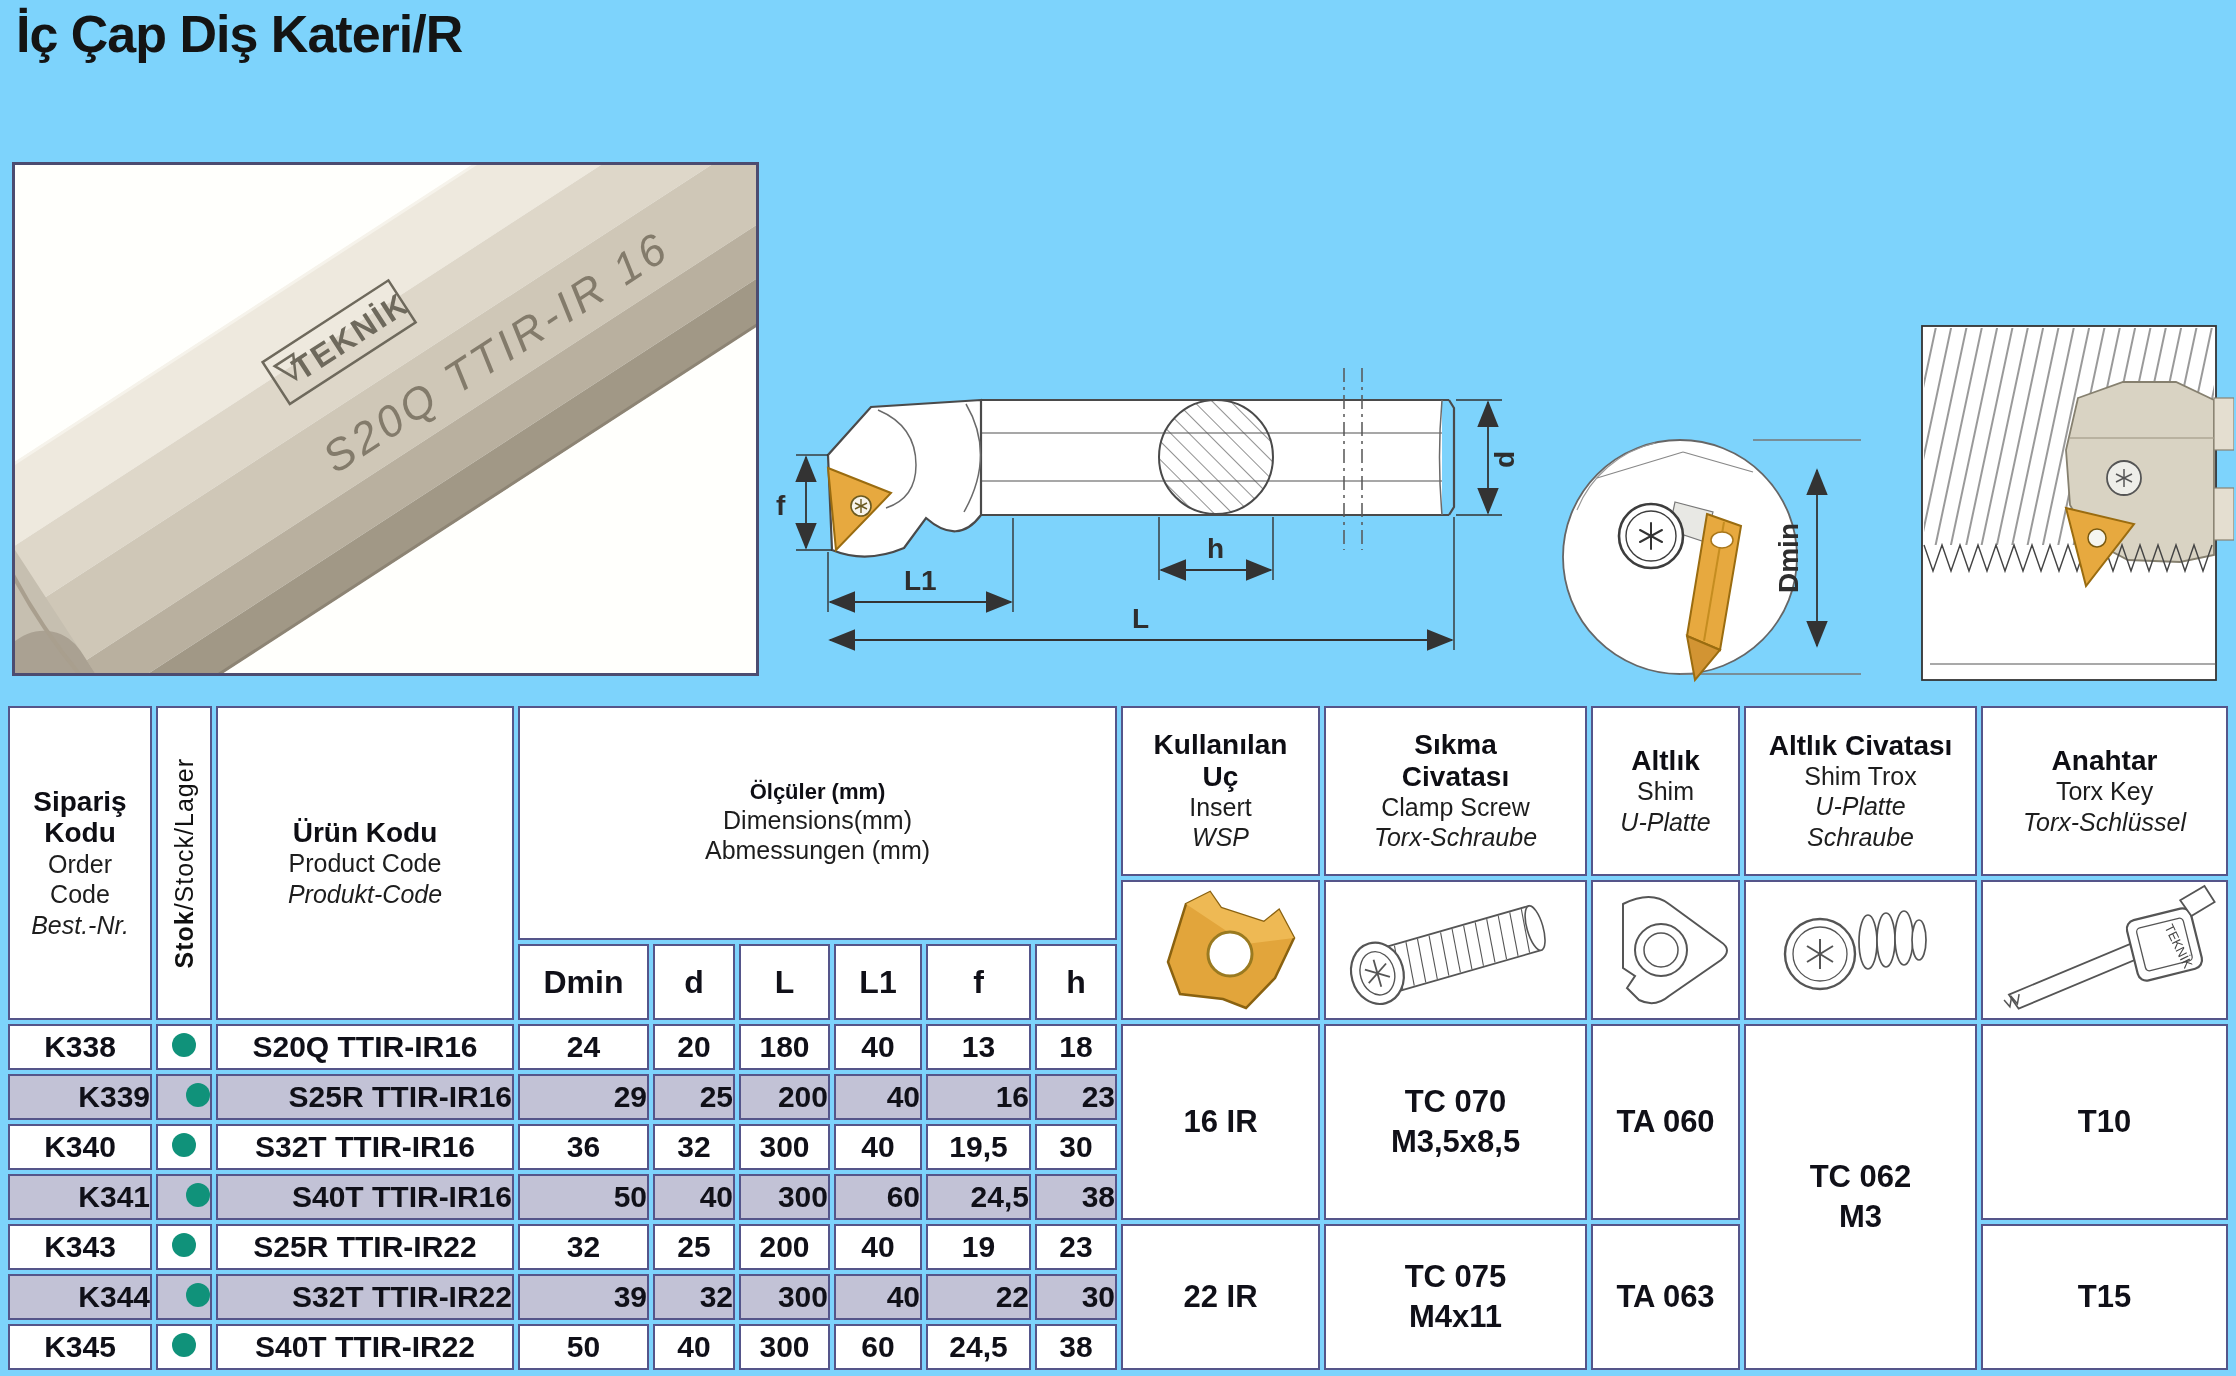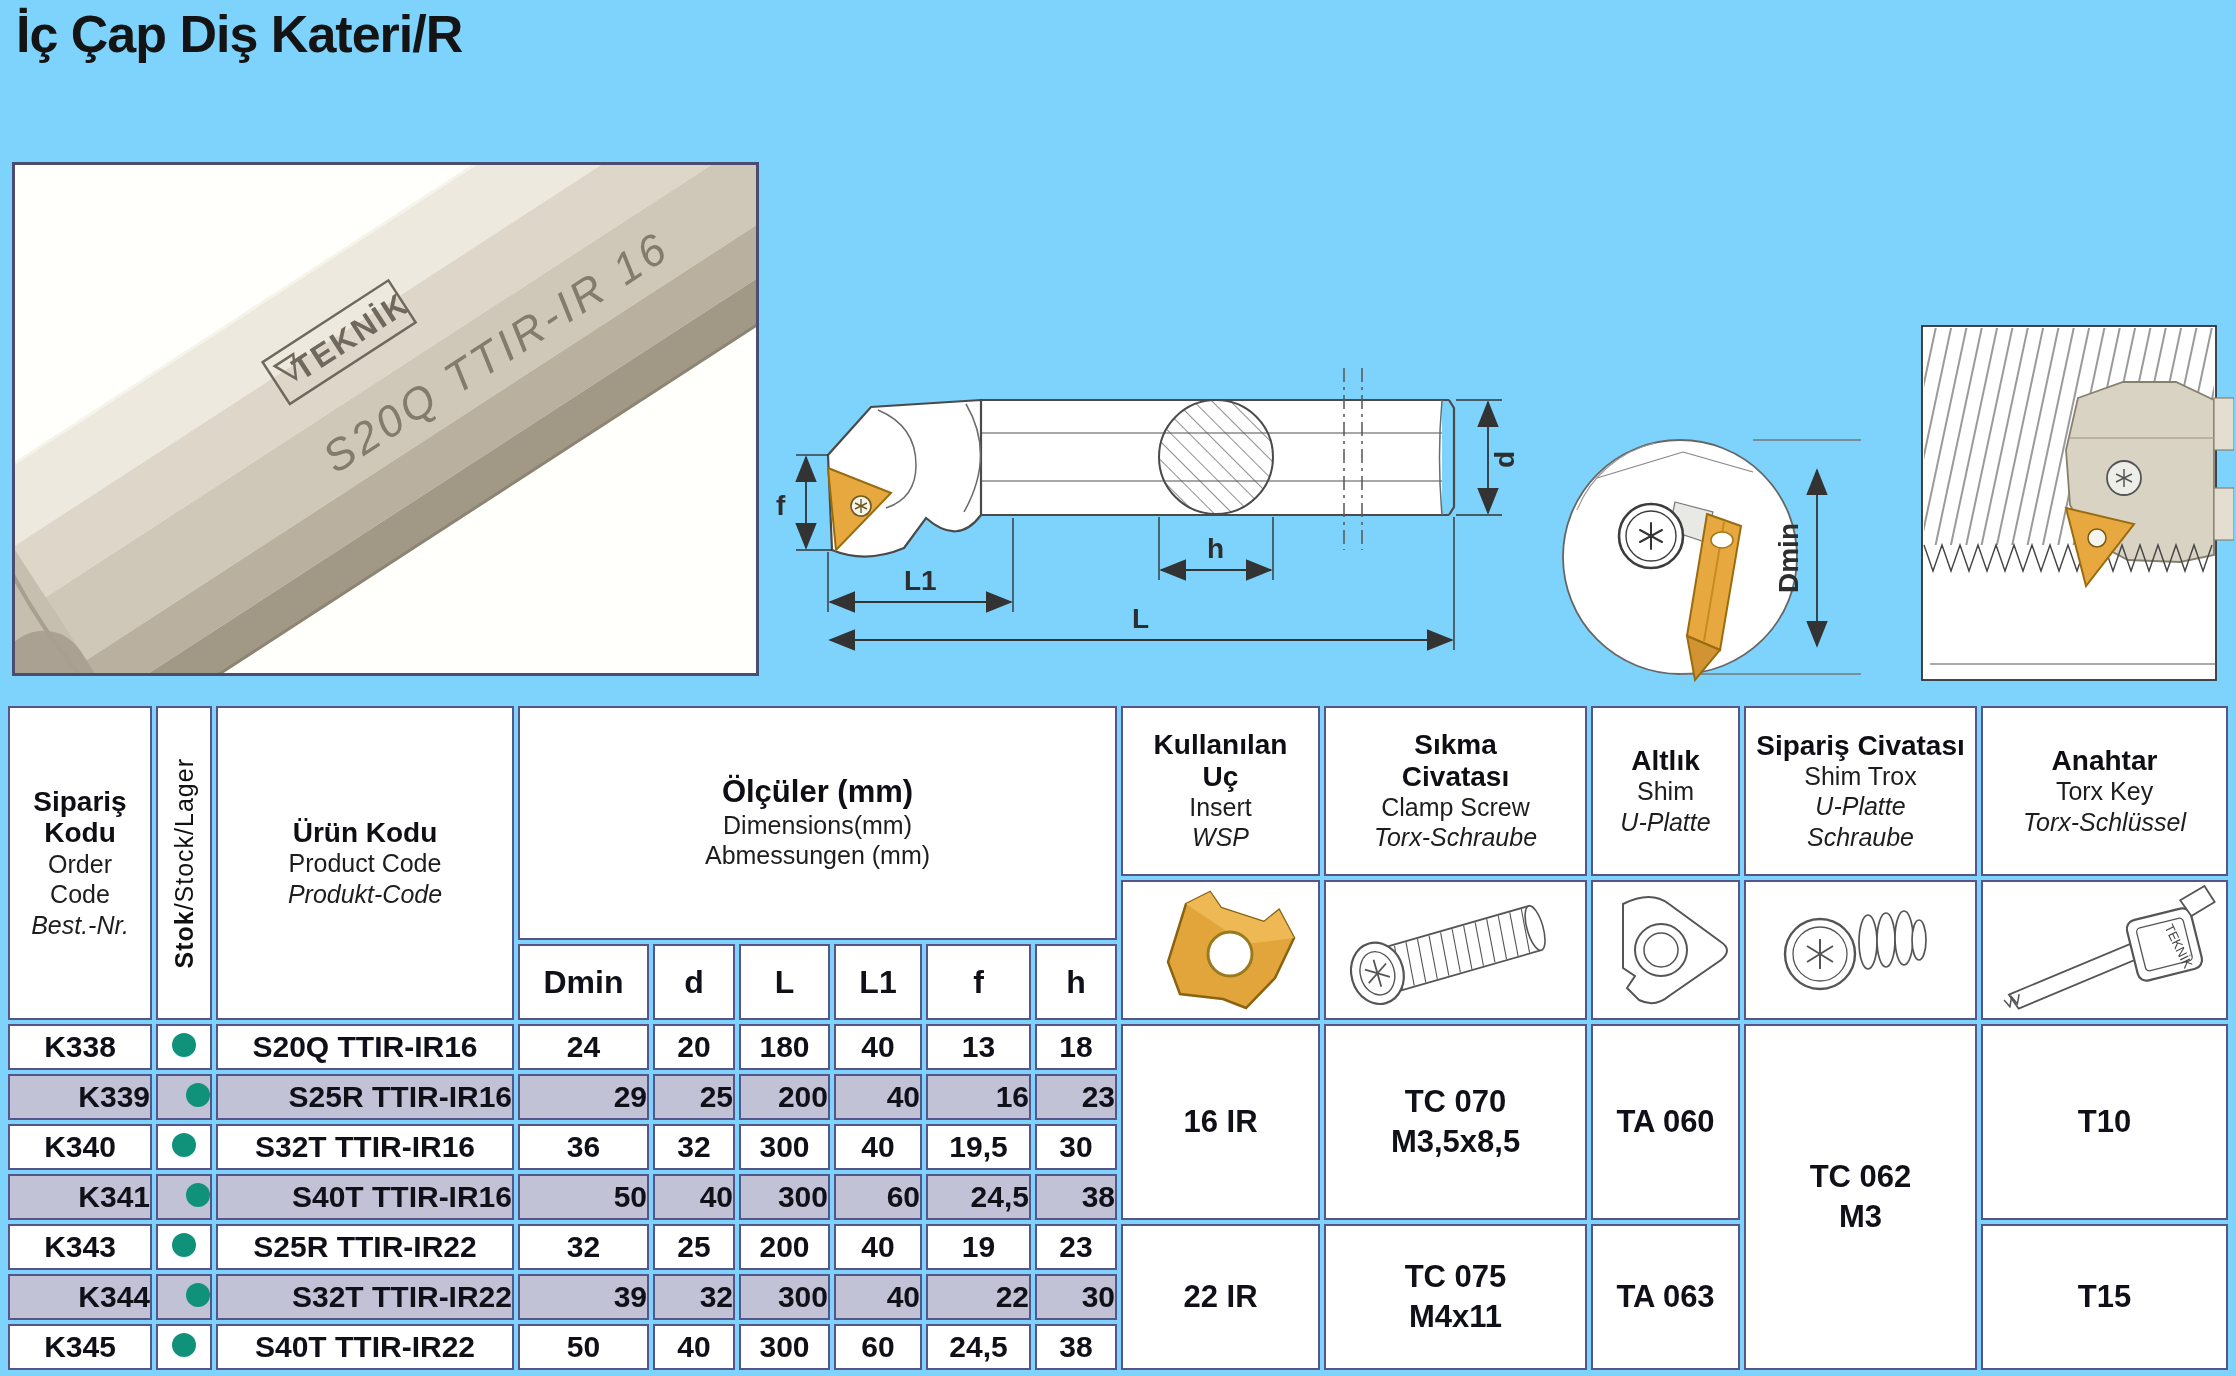--- a/index.html
+++ b/index.html
@@ -12,21 +12,21 @@
   .photo-frame{position:absolute;left:12px;top:162px;width:747px;height:514px;border:3px solid #4c4c70;background:#fff;box-sizing:border-box;overflow:hidden;}
 
   .drawings{position:absolute;left:760px;top:200px;width:1476px;height:502px;}
   .dwg{position:absolute;}
 
   table.spec{position:absolute;left:4px;top:702px;width:2228px;border-collapse:separate;border-spacing:4px;table-layout:fixed;}
   table.spec td{border:2px solid #55558a;box-sizing:border-box;text-align:center;vertical-align:middle;padding:0;background:#fff;color:#101018;overflow:hidden;}
   tr.h1{height:170px;} tr.h2{height:60px;} tr.h3{height:76px;} tr.dr{height:46px;}
   .preline{white-space:pre-line;}
   .tr-line{font-weight:bold;font-size:28px;line-height:1.12;color:#0e0e14;}
-  .tr-big{font-weight:bold;font-size:31px;line-height:1.1;color:#0e0e14;}
+  .tr-big{font-weight:bold;font-size:22px;line-height:1.1;color:#0e0e14;}
   .en-line{font-size:25px;line-height:1.22;color:#1d1d1d;}
   .de-line{font-size:25px;font-style:italic;line-height:1.22;color:#1d1d1d;}
   td.subhead{background:#c2c2d6;color:#e23237;font-weight:bold;font-size:32px;}
   td.data{font-weight:bold;font-size:30px;}
   tr.alt td.data{background:#c2c2d6;text-align:right;}
   td.merge{background:#c2c2d6;font-weight:bold;font-size:31px;line-height:1.3;}
   .dot{display:inline-block;width:24px;height:24px;border-radius:50%;background:#10927a;}
   .vert{writing-mode:vertical-rl;transform:rotate(180deg);font-size:25px;letter-spacing:1px;margin:0 auto;color:#111;}
   .vert b{font-weight:bold;}
   td.imgcell svg{display:block;margin:0 auto;}
@@ -254,21 +254,21 @@
 Civatası</div>
         <div class="en-line">Clamp Screw</div>
         <div class="de-line">Torx-Schraube</div>
       </td>
       <td>
         <div class="tr-line">Altlık</div>
         <div class="en-line">Shim</div>
         <div class="de-line">U-Platte</div>
       </td>
       <td>
-        <div class="tr-line">Sipariş  Civatası</div>
+        <div class="tr-line">Altlık  Civatası</div>
         <div class="en-line">Shim Trox</div>
         <div class="de-line preline">U-Platte
 Schraube</div>
       </td>
       <td>
         <div class="tr-line">Anahtar</div>
         <div class="en-line">Torx Key</div>
         <div class="de-line">Torx-Schlüssel</div>
       </td>
     </tr>

